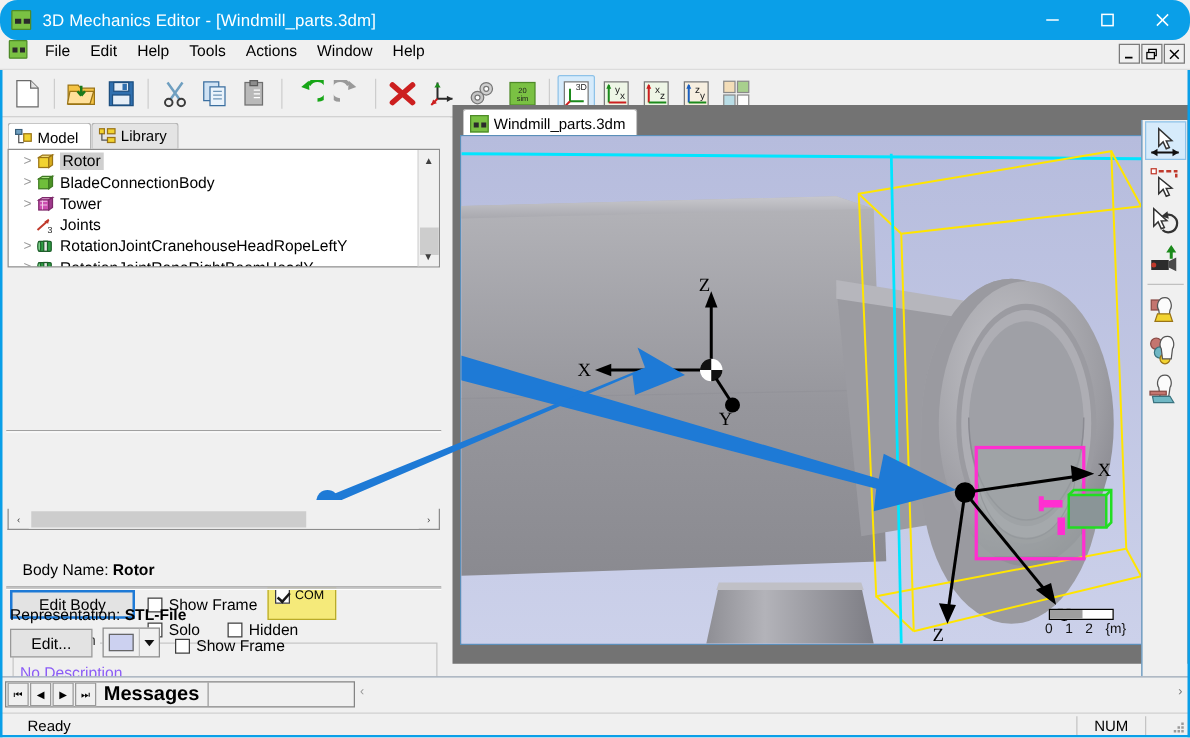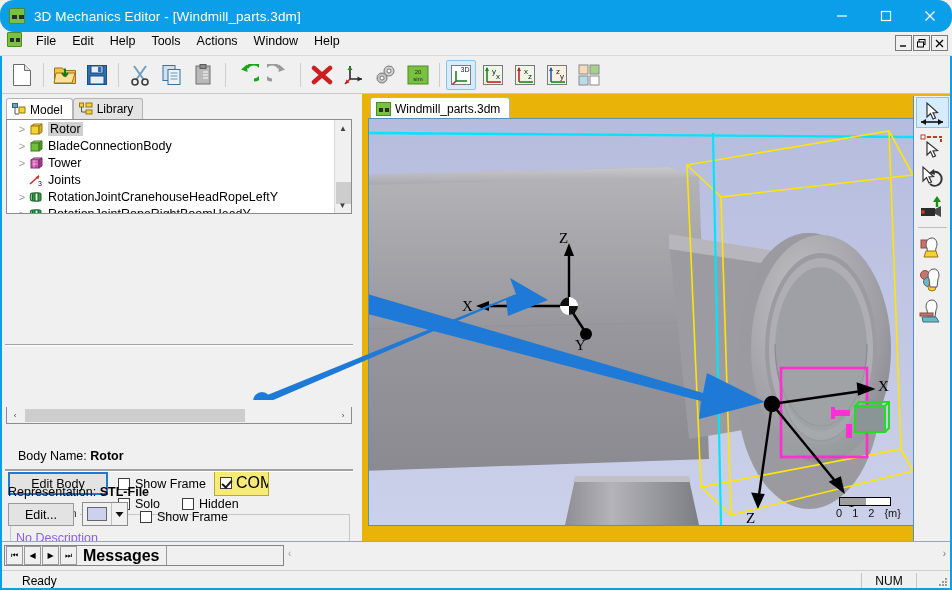--- a/index.html
+++ b/index.html
@@ -115,21 +115,21 @@
     border:2px solid #1e7ad6;display:flex;align-items:center;justify-content:center;font-size:12.5px;
   }
   .cbrow{ position:absolute;display:flex;align-items:center;gap:5px;font-size:12.5px;}
   .cbox{ width:12px;height:12px;border:1px solid #3c3c3c;background:#fff;flex:none;position:relative;}
   .cbox.ck::after{
     content:"";position:absolute;left:3px;top:0px;width:4px;height:8px;
     border:solid #1a1a1a;border-width:0 2px 2px 0;transform:rotate(42deg);
   }
   .com-hl{
     position:absolute;left:214px;top:376px;width:55px;height:26px;background:#f5ea7a;
-    border:1px solid #b9ab2a;display:flex;align-items:center;gap:4px;padding-left:5px;font-size:16px;
+    border:1px solid #b9ab2a;display:flex;align-items:flex-start;gap:4px;padding-left:5px;font-size:10px;
     overflow:hidden;
   }
 
   .descgroup{
     position:absolute;left:10px;top:420px;width:340px;height:35px;border:1px solid #c6c6c6;
   }
   .desclegend{ position:absolute;left:16px;top:413px;background:#f0f0f0;padding:0 3px;font-size:11.5px;color:#333;}
   .desctext{ position:absolute;left:16px;top:437px;font-size:12.5px;color:#8b5cf6; }
 
   .repr{ position:absolute;left:8px;top:485px;font-size:12.5px; }
@@ -139,21 +139,21 @@
     display:flex;align-items:center;justify-content:center;font-size:12.5px;
   }
   .colorcombo{
     position:absolute;left:82px;top:502px;width:46px;height:24px;border:1px solid #8c8c8c;background:#f0f0f0;display:flex;
   }
   .colorswatch{ width:28px;height:100%;display:flex;align-items:center;justify-content:center; }
   .colorswatch i{ display:block;width:20px;height:14px;background:#ccd1f0;border:1px solid #666; }
   .cc-arrow{ flex:1;display:flex;align-items:center;justify-content:center;font-size:7px;border-left:1px solid #c0c0c0;}
 
   
-  .viewarea{ position:absolute;left:362px;top:94px;width:590px;height:447px;background:#eab308; }
+  .viewarea{ position:absolute;left:362px;top:84px;width:590px;height:447px;background:#737373; }
   .vtabstrip{ position:absolute;left:8px;top:4px;height:21px;display:flex;align-items:flex-end;}
   .doc-ico{
     width:15px;height:14px;background:#7ac143;border:1px solid #4e8a28;position:relative;flex:none;
   }
   .doc-ico::before{content:"";position:absolute;left:2px;top:5px;width:4px;height:4px;background:#2b2b2b;}
   .doc-ico::after{content:"";position:absolute;left:8px;top:5px;width:4px;height:4px;background:#2b2b2b;}
 
   .canvaswrap{
     position:absolute;left:6px;top:24px;width:546px;height:408px;border:1px solid #5b8fb9;
     overflow:hidden;background:#b9bfdf;

